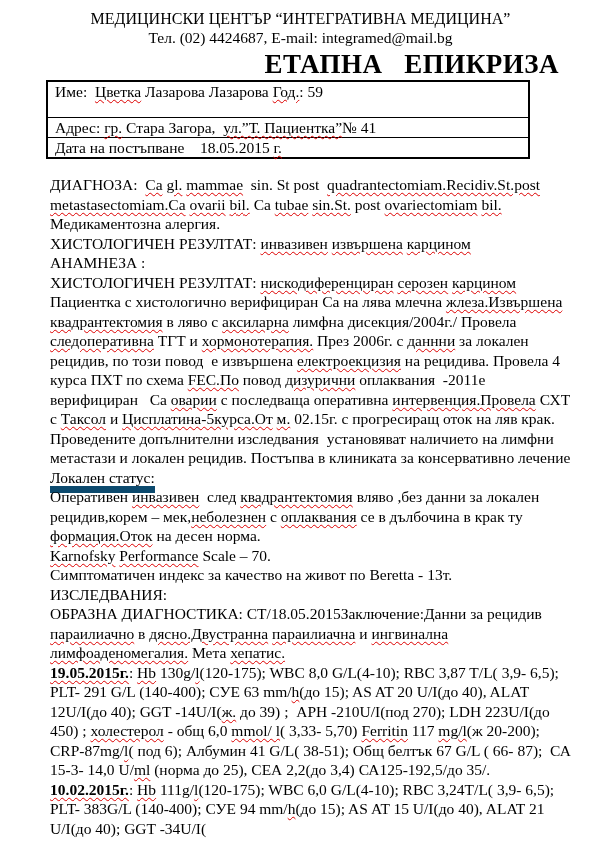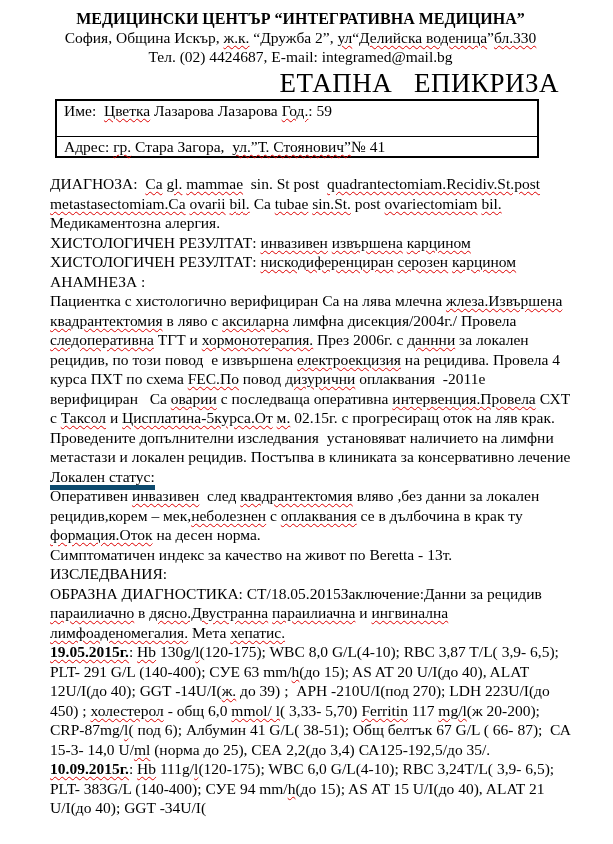--- a/index.html
+++ b/index.html
@@ -1,58 +1,59 @@
 <!DOCTYPE html>
 <html><head>
 <meta charset="utf-8">
 <style>
   html,body{margin:0;padding:0;}
   body{
     width:613px;height:844px;background:#ffffff;color:#000;
     font-family:"Liberation Serif", serif;overflow:hidden;
   }
   .page{padding:10px 40px 0 28px;box-sizing:border-box;}
-  .h1{font-size:16px;font-weight:bold;text-align:center;white-space:pre;}
+  .h1{font-size:16px;font-weight:normal;text-align:center;white-space:pre;}
   .h2{font-size:15.5px;text-align:center;white-space:pre;margin-top:1px;}
-  .title{font-size:27px;font-weight:normal;white-space:pre;text-align:right;
+  .title{font-size:27px;font-weight:bold;white-space:pre;text-align:right;
          padding-right:14px;margin-top:3px;letter-spacing:0.5px;line-height:28px;}
-  .pbox{margin-left:27px;width:484px;border:2px solid #000;font-size:15.5px;margin-top:2px;box-sizing:border-box;}
+  .pbox{margin-left:18px;width:484px;border:2px solid #000;font-size:15.5px;margin-top:2px;box-sizing:border-box;}
   .pbox .row{padding:1px 7px;white-space:pre;line-height:17px;}
   .pbox .row + .row{border-top:1px solid #000;}
   .row-name{height:33px;}
   .docbody{margin-top:16px;font-size:15.5px;line-height:19.5px;}
   .para{white-space:pre-wrap;margin-left:22px;}
   .sq{text-decoration:underline;text-decoration-style:wavy;
       text-decoration-color:#dd0000;text-decoration-thickness:1px;text-underline-offset:2px;}
-  .u{border-bottom:5px solid #0c4a6e;}
+  .u{border-bottom:7px solid #0c4a6e;}
   .b{font-weight:bold;}
 </style>
 </head>
 <body>
 
 <div class="page">
 
   <div class="h1">МЕДИЦИНСКИ ЦЕНТЪР “ИНТЕГРАТИВНА МЕДИЦИНА”</div>
-  <div class="h2"><span>София, Община Искър, </span><span class="sq">ж.к.</span><span> “Дружба 2”, </span><span class="sq">ул</span><span>“</span><span class="sq">Делийска воденица</span><span>”</span><span class="sq">бл.330</span></div>
   <div class="h2">Тел. (02) 4424687, E-mail: integramed@mail.bg</div>
   <div class="title">ЕТАПНА   ЕПИКРИЗА</div>
 
   <div class="pbox">
     <div class="row row-name"><span>Име:  </span><span class="sq">Цветка</span><span> Лазарова Лазарова </span><span class="sq">Год.</span><span>: 59</span></div>
-    <div class="row"><span>Адрес: </span><span class="sq">гр.</span><span> Стара Загора,  </span><span class="sq">ул.”Т. Стоянович”</span><span>№ 41</span></div>
+    <div class="row"><span>Адрес: </span><span class="sq">гр.</span><span> Стара Загора,  </span><span class="sq">ул.”Т. Пациентка”</span><span>№ 41</span></div>
+    <div class="row"><span>Дата на постъпване    18.05.2015 </span><span class="sq">г.</span></div>
   </div>
 
   <div class="docbody">
       <div class="para"><span>ДИАГНОЗА:  </span><span class="sq">Ca</span><span> </span><span class="sq">gl.</span><span> </span><span class="sq">mammae</span><span>  sin. St post  </span><span class="sq">quadrantectomiam.Recidiv.St.post</span><span> </span><span class="sq">metastasectomiam.Ca</span><span> </span><span class="sq">ovarii</span><span> </span><span class="sq">bil.</span><span> Ca </span><span class="sq">tubae</span><span> </span><span class="sq">sin.St.</span><span> post </span><span class="sq">ovariectomiam</span><span> </span><span class="sq">bil.</span><span>  Медикаментозна алергия.</span></div>
       <div class="para"><span>ХИСТОЛОГИЧЕН РЕЗУЛТАТ: </span><span class="sq">инвазивен</span><span> </span><span class="sq">извършена</span><span> </span><span class="sq">карцином</span></div>
+      <div class="para"><span>АНАМНЕЗА :</span></div>
       <div class="para"><span>ХИСТОЛОГИЧЕН РЕЗУЛТАТ: </span><span class="sq">нискодиференциран</span><span> </span><span class="sq">серозен</span><span> </span><span class="sq">карцином</span></div>
-      <div class="para"><span>АНАМНЕЗА :</span></div>
       <div class="para"><span>Пациентка с хистологично верифициран Са на лява млечна </span><span class="sq">жлеза.Извършена</span><span> </span><span class="sq">квадрантектомия</span><span> в ляво с </span><span class="sq">аксиларна</span><span> лимфна дисекция/2004г./ Провела </span><span class="sq">следоперативна</span><span> ТГТ и </span><span class="sq">хормонотерапия.</span><span> През 2006г. с </span><span class="sq">даннни</span><span> за локален рецидив, по този повод  е извършена </span><span class="sq">електроекцизия</span><span> на рецидива. Провела 4 курса ПХТ по схема </span><span class="sq">FEC.По</span><span> повод </span><span class="sq">дизурични</span><span> оплаквания  -2011е верифициран   Са </span><span class="sq">оварии</span><span> с последваща оперативна </span><span class="sq">интервенция.Провела</span><span> СХТ с </span><span class="sq">Таксол</span><span> и </span><span class="sq">Цисплатина-5курса.От</span><span> </span><span class="sq">м.</span><span> 02.15г. с прогресиращ оток на ляв крак. Проведените допълнителни изследвания  установяват наличието на лимфни метастази и локален рецидив. Постъпва в клиниката за консервативно лечение</span></div>
       <div class="para"><span class="u">Локален статус:</span></div>
       <div class="para"><span>Оперативен </span><span class="sq">инвазивен</span><span>  след </span><span class="sq">квадрантектомия</span><span> вляво ,без данни за локален рецидив,корем – мек,</span><span class="sq">неболезнен</span><span> с </span><span class="sq">оплаквания</span><span> се в дълбочина в крак ту </span><span class="sq">формация.Оток</span><span> на десен норма.</span></div>
+      <div class="para"><span class="sq">Karnofsky</span><span> </span><span class="sq">Performance</span><span> Scale – 70.</span></div>
       <div class="para"><span>Симптоматичен индекс за качество на живот по Beretta - 13т.</span></div>
       <div class="para"><span>ИЗСЛЕДВАНИЯ:</span></div>
       <div class="para"><span>ОБРАЗНА ДИАГНОСТИКА: СТ/18.05.2015Заключение:Данни за рецидив </span><span class="sq">параилиачно</span><span> в </span><span class="sq">дясно.Двустранна</span><span> </span><span class="sq">параилиачна</span><span> и </span><span class="sq">ингвинална</span><span> </span><span class="sq">лимфоаденомегалия.</span><span> Мета </span><span class="sq">хепатис.</span></div>
       <div class="para"><span class="b sq">19.05.2015г.</span><span>: </span><span class="sq">Hb</span><span> 130g/</span><span class="sq">l</span><span>(120-175); WBC 8,0 G/L(4-10); RBC 3,87 T/L( 3,9- 6,5); PLT- 291 G/L (140-400); СУЕ 63 mm/</span><span class="sq">h</span><span>(до 15); AS AT 20 U/I(до 40), ALAT 12U/I(до 40); GGT -14U/I(</span><span class="sq">ж.</span><span> до 39) ;  АРН -210U/I(под 270); LDH 223U/I(до 450) ; </span><span class="sq">холестерол</span><span> - общ 6,0 </span><span class="sq">mmol/ l</span><span>( 3,33- 5,70) </span><span class="sq">Ferritin</span><span> 117 </span><span class="sq">mg/l</span><span>(ж 20-200); CRP-87mg/</span><span class="sq">l</span><span>( под 6); Албумин 41 G/L( 38-51); Общ белтък 67 G/L ( 66- 87);  СА 15-3- 14,0 U/</span><span class="sq">ml</span><span> (норма до 25), СЕА 2,2(до 3,4) СА125-192,5/до 35/.</span></div>
-      <div class="para"><span class="b sq">10.09.2015г.</span><span>: </span><span class="sq">Hb</span><span> 111g/</span><span class="sq">l</span><span>(120-175); WBC 6,0 G/L(4-10); RBC 3,24T/L( 3,9- 6,5); PLT- 383G/L (140-400); СУЕ 94 mm/</span><span class="sq">h</span><span>(до 15); AS AT 15 U/I(до 40), ALAT 21 U/I(до 40); GGT -34U/I(</span></div>
+      <div class="para"><span class="b sq">10.02.2015г.</span><span>: </span><span class="sq">Hb</span><span> 111g/</span><span class="sq">l</span><span>(120-175); WBC 6,0 G/L(4-10); RBC 3,24T/L( 3,9- 6,5); PLT- 383G/L (140-400); СУЕ 94 mm/</span><span class="sq">h</span><span>(до 15); AS AT 15 U/I(до 40), ALAT 21 U/I(до 40); GGT -34U/I(</span></div>
     </div>
 
 </div>
 
 </body></html>

